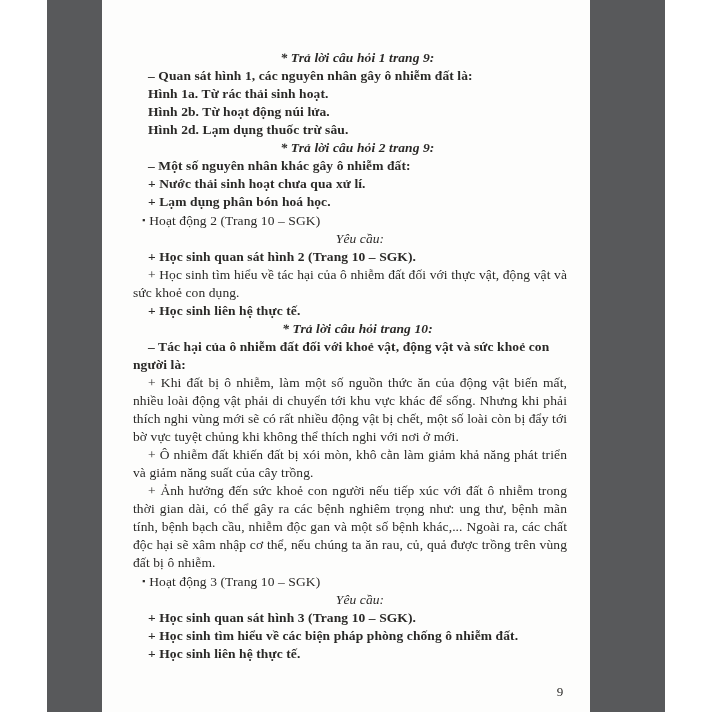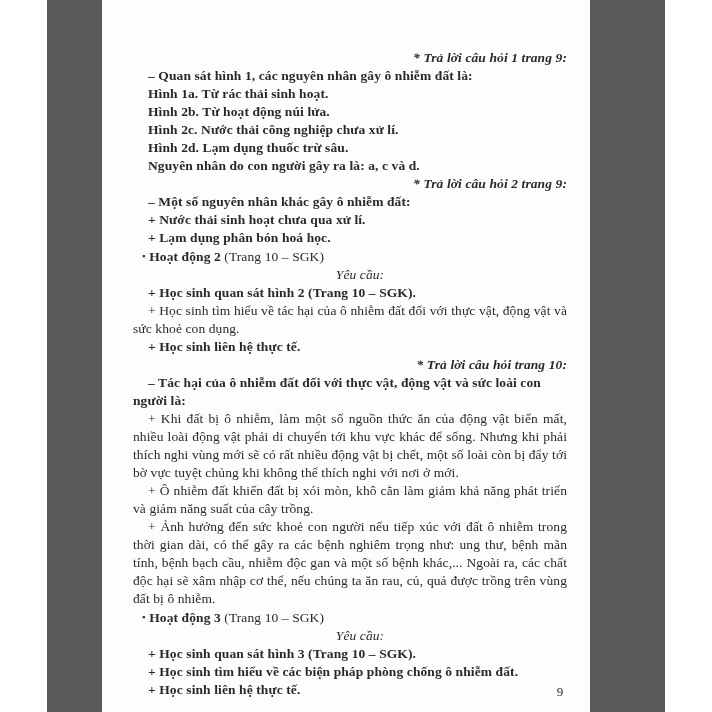--- a/index.html
+++ b/index.html
@@ -47,33 +47,33 @@
     text-align: justify;
     letter-spacing: 0.1px;
   }
   .text-column p {
     margin: 0;
     text-indent: 15px;
   }
   p.heading {
     font-weight: 700;
     font-style: italic;
-    text-align: right;
+    text-align: center;
   }
   p.note {
     font-style: italic;
     text-indent: 20px;
     text-align: center;
   }
   p.line { text-align: left; font-weight: bold; }
   p.activity {
     text-indent: 9px;
     text-align: left;
   }
-  .activity .alabel { font-weight: 700; }
+  .activity .alabel { font-weight: 400; }
   .activity .bullet {
     font-size: 9px;
     vertical-align: 2px;
     letter-spacing: 0;
     padding-right: 4px;
   }
   .page-number {
     position: absolute;
     left: 446px;  
     top: 684px;
@@ -89,34 +89,32 @@
 <div class="stage">
   <div class="side-bar left"></div>
   <div class="side-bar right"></div>
 
   <div class="book-page">
     <div class="text-column">
         <p class="heading">* Trả lời câu hỏi 1 trang 9:</p>
         <p class="line">– Quan sát hình 1, các nguyên nhân gây ô nhiễm đất là:</p>
         <p class="line">Hình 1a. Từ rác thải sinh hoạt.</p>
         <p class="line">Hình 2b. Từ hoạt động núi lửa.</p>
-        <p class="line">Hình 2c. Nước thải công nghiệp chưa xử lí.</p>
         <p class="line">Hình 2d. Lạm dụng thuốc trừ sâu.</p>
-        <p class="line">Nguyên nhân do con người gây ra là: a, c và d.</p>
         <p class="heading">* Trả lời câu hỏi 2 trang 9:</p>
         <p class="line">– Một số nguyên nhân khác gây ô nhiễm đất:</p>
         <p class="line">+ Nước thải sinh hoạt chưa qua xử lí.</p>
         <p class="line">+ Lạm dụng phân bón hoá học.</p>
         <p class="activity"><span class="bullet">▪</span><span class="alabel">Hoạt động 2</span><span> (Trang 10 – SGK)</span></p>
         <p class="note">Yêu cầu:</p>
         <p class="line">+ Học sinh quan sát hình 2 (Trang 10 – SGK).</p>
         <p class="para">+ Học sinh tìm hiểu về tác hại của ô nhiễm đất đối với thực vật, động vật và sức khoẻ con dụng.</p>
         <p class="line">+ Học sinh liên hệ thực tế.</p>
         <p class="heading">* Trả lời câu hỏi trang 10:</p>
-        <p class="line">– Tác hại của ô nhiễm đất đối với thực vật, động vật và sức loài con người là:</p>
+        <p class="line">– Tác hại của ô nhiễm đất đối với khoẻ vật, động vật và sức khoẻ con người là:</p>
         <p class="para">+ Khi đất bị ô nhiễm, làm một số nguồn thức ăn của động vật biến mất, nhiều loài động vật phải di chuyển tới khu vực khác để sống. Nhưng khi phải thích nghi vùng mới sẽ có rất nhiều động vật bị chết, một số loài còn bị đẩy tới bờ vực tuyệt chủng khi không thể thích nghi với nơi ở mới.</p>
         <p class="para">+ Ô nhiễm đất khiến đất bị xói mòn, khô cằn làm giảm khả năng phát triển và giảm năng suất của cây trồng.</p>
         <p class="para">+ Ảnh hưởng đến sức khoẻ con người nếu tiếp xúc với đất ô nhiễm trong thời gian dài, có thể gây ra các bệnh nghiêm trọng như: ung thư, bệnh mãn tính, bệnh bạch cầu, nhiễm độc gan và một số bệnh khác,... Ngoài ra, các chất độc hại sẽ xâm nhập cơ thể, nếu chúng ta ăn rau, củ, quả được trồng trên vùng đất bị ô nhiễm.</p>
         <p class="activity"><span class="bullet">▪</span><span class="alabel">Hoạt động 3</span><span> (Trang 10 – SGK)</span></p>
         <p class="note">Yêu cầu:</p>
         <p class="line">+ Học sinh quan sát hình 3 (Trang 10 – SGK).</p>
         <p class="line">+ Học sinh tìm hiểu về các biện pháp phòng chống ô nhiễm đất.</p>
         <p class="line">+ Học sinh liên hệ thực tế.</p>
       </div>
     <div class="page-number">9</div>

